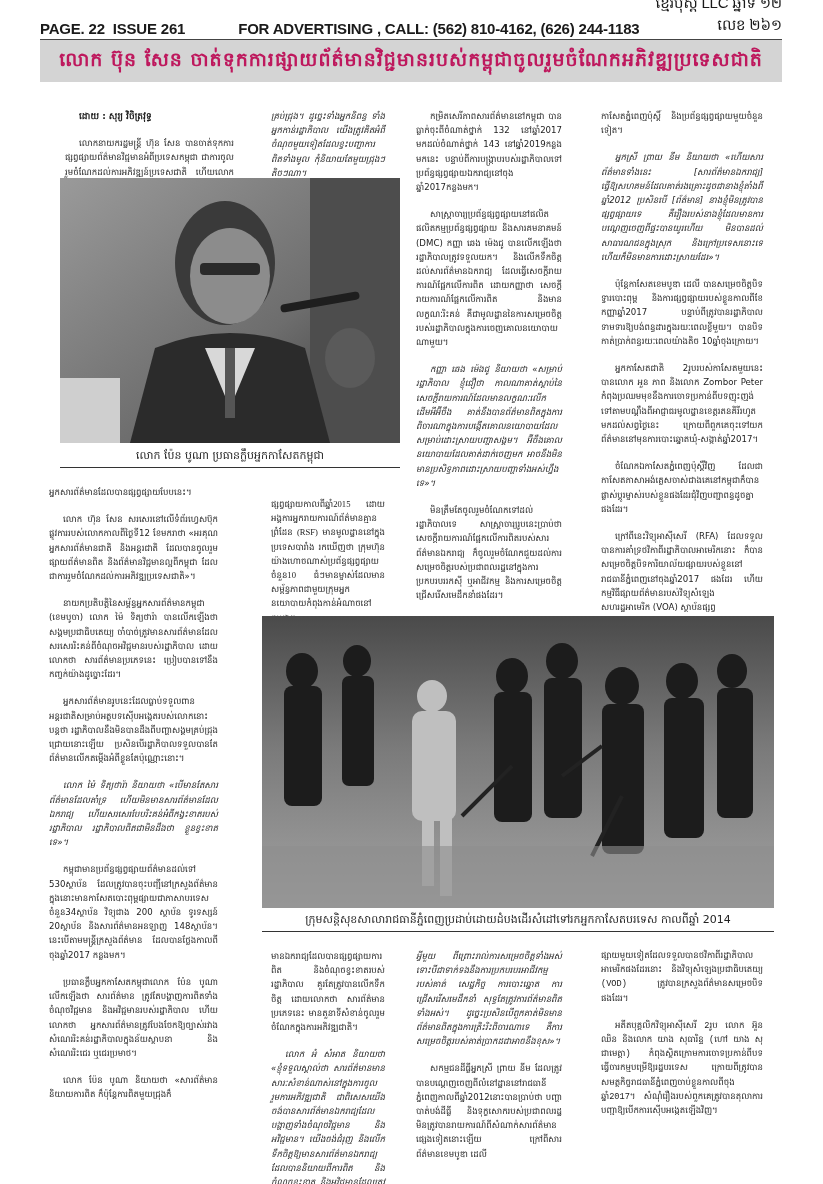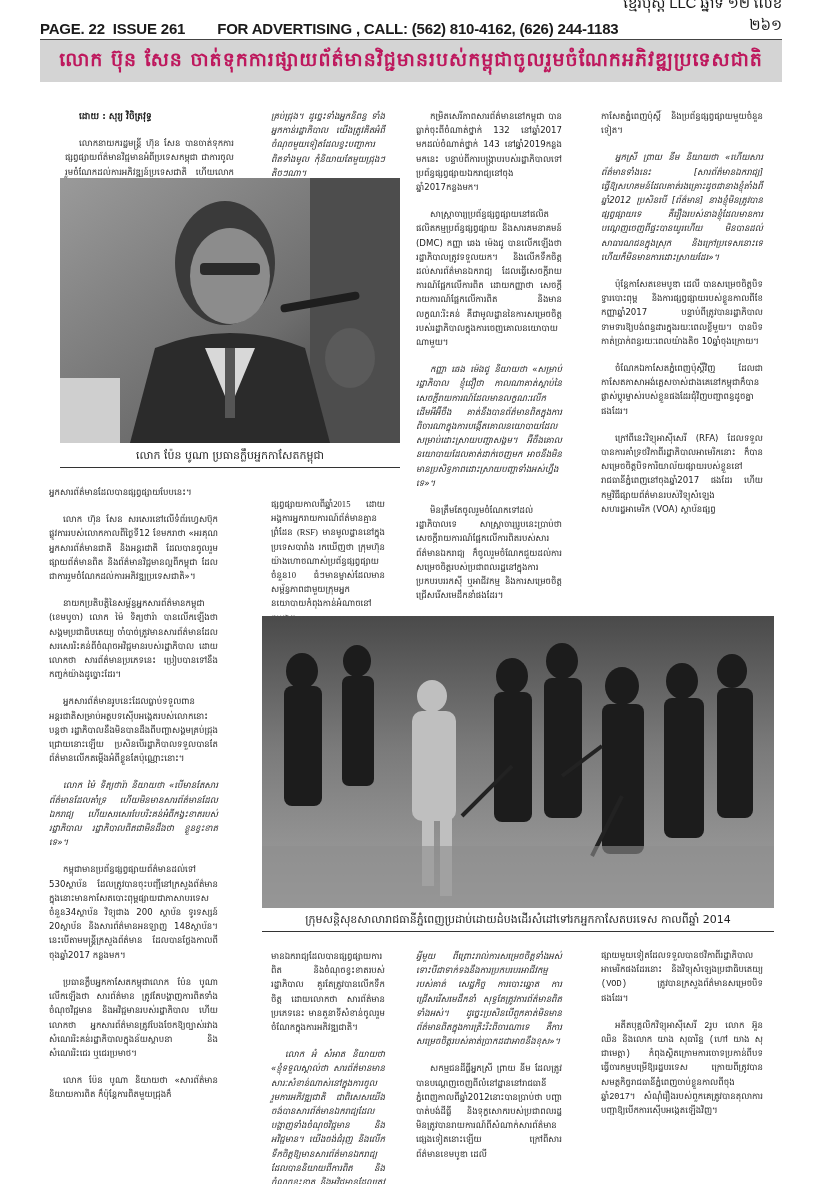--- a/index.html
+++ b/index.html
@@ -7,21 +7,21 @@
   body { font-family: "DejaVu Sans", sans-serif; color: #1a1a1a; position: relative; }
 
   .masthead {
     position: absolute; left: 40px; top: 24px; width: 742px; height: 16px;
     display: flex; align-items: flex-end; justify-content: space-between;
     border-bottom: 1px solid #444;
     font-family: "Liberation Sans", sans-serif; font-size: 15px; font-weight: bold; letter-spacing: -0.2px;
     padding-bottom: 2px;
   }
   .masthead .left { flex: 0 0 auto; }
-  .masthead .center { flex: 0 0 auto; margin-left: 32px; }
+  .masthead .center { flex: 0 0 auto; margin-left: 53px; }
   .masthead .right { flex: 1 1 auto; text-align: right; font-weight: normal; }
 
   .headline-bar {
     position: absolute; left: 40px; top: 40px; width: 742px; height: 42px;
     background: #d4d4d4;
     display: flex; align-items: center; justify-content: center;
   }
   .headline-bar h1 {
     font-family: "DejaVu Sans", sans-serif; font-weight: bold; font-size: 19px; color: #be185d;
     letter-spacing: 1px; white-space: nowrap;
@@ -102,20 +102,21 @@
   <p>កម្រិតសេរីភាពសារព័ត៌មាននៅកម្ពុជា បានធ្លាក់ចុះពីចំណាត់ថ្នាក់ 132 នៅឆ្នាំ2017 មកដល់ចំណាត់ថ្នាក់ 143 នៅឆ្នាំ2019កន្លងមកនេះ បន្ទាប់ពីការបង្ក្រាបរបស់រដ្ឋាភិបាលទៅប្រព័ន្ធផ្សព្វផ្សាយឯករាជ្យនៅចុងឆ្នាំ2017កន្លងមក។</p>
   <p>សាស្ត្រាចារ្យប្រព័ន្ធផ្សព្វផ្សាយនៅផលិតផលិតកម្មប្រព័ន្ធផ្សព្វផ្សាយ និងសារគមនាគមន៍ (DMC) កញ្ញា ឆេង ម៉េងជូ បានលើកឡើងថា រដ្ឋាភិបាលត្រូវទទួលយក។ និងលើកទឹកចិត្តដល់សារព័ត៌មានឯករាជ្យ ដែលធ្វើសេចក្តីរាយការណ៍ផ្អែកលើការពិត ដោយកញ្ញាថា សេចក្តីរាយការណ៍ផ្អែកលើការពិត និងមានលក្ខណៈរិះគន់ គឺជាមូលដ្ឋាននៃការសម្រេចចិត្តរបស់រដ្ឋាភិបាលក្នុងការចេញគោលនយោបាយណាមួយ។</p>
   <p class="it">កញ្ញា ឆេង ម៉េងជូ និយាយថា «សម្រាប់រដ្ឋាភិបាល ខ្ញុំជឿថា កាលណាគាត់ស្តាប់នៃសេចក្តីរាយការណ៍ដែលមានលក្ខណៈលើកដើមអីអ៊ីចឹង គាត់នឹងបានព័ត៌មានពិតក្នុងការពិចារណាក្នុងការបង្កើតគោលនយោបាយដែលសម្រាប់ដោះស្រាយបញ្ហាសង្គម។ អ៊ីចឹងគោលនយោបាយដែលគាត់ដាក់ចេញមក អាចនឹងមិនមានប្រសិទ្ធភាពដោះស្រាយបញ្ហាទាំងអស់ហ្នឹងទេ»។</p>
   <p>មិនត្រឹមតែចូលរួមចំណែកទៅដល់រដ្ឋាភិបាលទេ សាស្ត្រាចារ្យរូបនេះប្រាប់ថា សេចក្តីរាយការណ៍ផ្អែកលើការពិតរបស់សារព័ត៌មានឯករាជ្យ ក៏ចូលរួមចំណែកជួយដល់ការសម្រេចចិត្តរបស់ប្រជាពលរដ្ឋនៅក្នុងការប្រកបរបររកស៊ី ឬអាជីវកម្ម និងការសម្រេចចិត្តជ្រើសរើសមេដឹកនាំផងដែរ។</p>
 </div>
 
 <div class="col" style="left:588px; top:96px; width:188px;">
   <p class="noindent">កាសែតភ្នំពេញប៉ុស្តិ៍ និងប្រព័ន្ធផ្សព្វផ្សាយមួយចំនួនទៀត។</p>
   <p class="it">អ្នកស្រី ព្រាយ នីម និយាយថា «ហើយសារព័ត៌មានទាំងនេះ [សារព័ត៌មានឯករាជ្យ] ធ្វើឱ្យសហគមន៍ដែលគាត់រងគ្រោះដូចជានាងខ្ញុំតាំងពីឆ្នាំ2012 ប្រសិនបើ [ព័ត៌មាន] នាងខ្ញុំមិនត្រូវបានផ្សព្វផ្សាយទេ គឺរឿងរបស់នាងខ្ញុំដែលមានការបណ្តេញចេញពីផ្ទះបានយូរហើយ មិនបានដល់សាធារណជនក្នុងស្រុក និងក្រៅប្រទេសនោះទេ ហើយក៏មិនមានការដោះស្រាយដែរ»។</p>
   <p>ប៉ុន្តែកាសែតខេមបូឌា ដេលី បានសម្រេចចិត្តបិទទ្វារបោះពុម្ព និងការផ្សព្វផ្សាយរបស់ខ្លួនកាលពីខែកញ្ញាឆ្នាំ2017 បន្ទាប់ពីត្រូវបានរដ្ឋាភិបាលទាមទារឱ្យបង់ពន្ធដារក្នុងរយៈពេលខ្លីមួយ។ បានបិទកាត់ប្រាក់ពន្ធរយៈពេលយ៉ាងតិច 10ឆ្នាំចុងក្រោយ។</p>
+  <p>អ្នកកាសែតជាតិ 2រូបរបស់កាសែតមួយនេះ បានលោក អួន ភាព និងលោក Zombor Peter កំពុងប្រឈមមុខនឹងការចោទប្រកាន់ពីបទញុះញង់ទៅតាមបណ្តឹងពីអាជ្ញាធរមូលដ្ឋានខេត្តរតនគិរីរហូតមកដល់សព្វថ្ងៃនេះ ក្រោយពីពួកគេចុះទៅយកព័ត៌មាននៅមុនការបោះឆ្នោតឃុំ-សង្កាត់ឆ្នាំ2017។</p>
   <p>ចំណែកឯកាសែតភ្នំពេញប៉ុស្តិ៍វិញ ដែលជាកាសែតភាសាអង់គ្លេសចាស់ជាងគេនៅកម្ពុជាក៏បានផ្លាស់ប្តូរម្ចាស់របស់ខ្លួនផងដែរជុំវិញបញ្ហាពន្ធដូចគ្នាផងដែរ។</p>
   <p>ក្រៅពីនេះវិទ្យុអាស៊ីសេរី (RFA) ដែលទទួលបានការគាំទ្រថវិកាពីរដ្ឋាភិបាលអាមេរិកនោះ ក៏បានសម្រេចចិត្តបិទការិយាល័យផ្សាយរបស់ខ្លួននៅរាជធានីភ្នំពេញនៅចុងឆ្នាំ2017 ផងដែរ ហើយកម្មវិធីផ្សាយព័ត៌មានរបស់វិទ្យុសំឡេងសហរដ្ឋអាមេរិក (VOA) ស្ថាប័នផ្សព្វ</p>
 </div>
 
 <div class="col" style="left:36px; top:472px; width:195px;">
   <p class="noindent">អ្នកសារព័ត៌មានដែលបានផ្សព្វផ្សាយបែបនេះ។</p>
   <p>លោក ហ៊ុន សែន សរសេរនៅលើទំព័រហ្វេសប៊ុកផ្លូវការរបស់លោកកាលពីថ្ងៃទី12 ខែមករាថា «អរគុណអ្នកសារព័ត៌មានជាតិ និងអន្តរជាតិ ដែលបានចូលរួមផ្សាយព័ត៌មានពិត និងព័ត៌មានវិជ្ជមានល្អពីកម្ពុជា ដែលជាការរួមចំណែកដល់ការអភិវឌ្ឍប្រទេសជាតិ»។</p>
   <p>នាយកប្រតិបត្តិនៃសម្ព័ន្ធអ្នកសារព័ត៌មានកម្ពុជា (ខេមបូចា) លោក ម៉ៃ ទិត្យថារ៉ា បានលើកឡើងថា សង្គមប្រជាធិបតេយ្យ ចាំបាច់ត្រូវមានសារព័ត៌មានដែលសរសេររិះគន់ពីចំណុចអវិជ្ជមានរបស់រដ្ឋាភិបាល ដោយលោកថា សារព័ត៌មានប្រភេទនេះ ប្រៀបបានទៅនឹងកញ្ចក់យ៉ាងដូច្នោះដែរ។</p>
   <p>អ្នកសារព័ត៌មានរូបនេះដែលធ្លាប់ទទួលពានអន្តរជាតិសម្រាប់អត្ថបទស៊ើបអង្កេតរបស់លោកនោះបន្តថា រដ្ឋាភិបាលនឹងមិនបានដឹងពីបញ្ហាសង្គមគ្រប់ជ្រុងជ្រោយនោះឡើយ ប្រសិនបើរដ្ឋាភិបាលទទួលបានតែព័ត៌មានលើកតម្កើងអំពីខ្លួនតែប៉ុណ្ណោះនោះ។</p>
   <p class="it">លោក ម៉ៃ ទិត្យថារ៉ា និយាយថា «បើមានតែសារព័ត៌មានដែលគាំទ្រ ហើយមិនមានសារព័ត៌មានដែលឯករាជ្យ ហើយសរសេរបែបរិះគន់អំពីកង្វះខាតរបស់រដ្ឋាភិបាល រដ្ឋាភិបាលពិតជាមិនដឹងថា ខ្លួនខ្វះខាតទេ»។</p>

